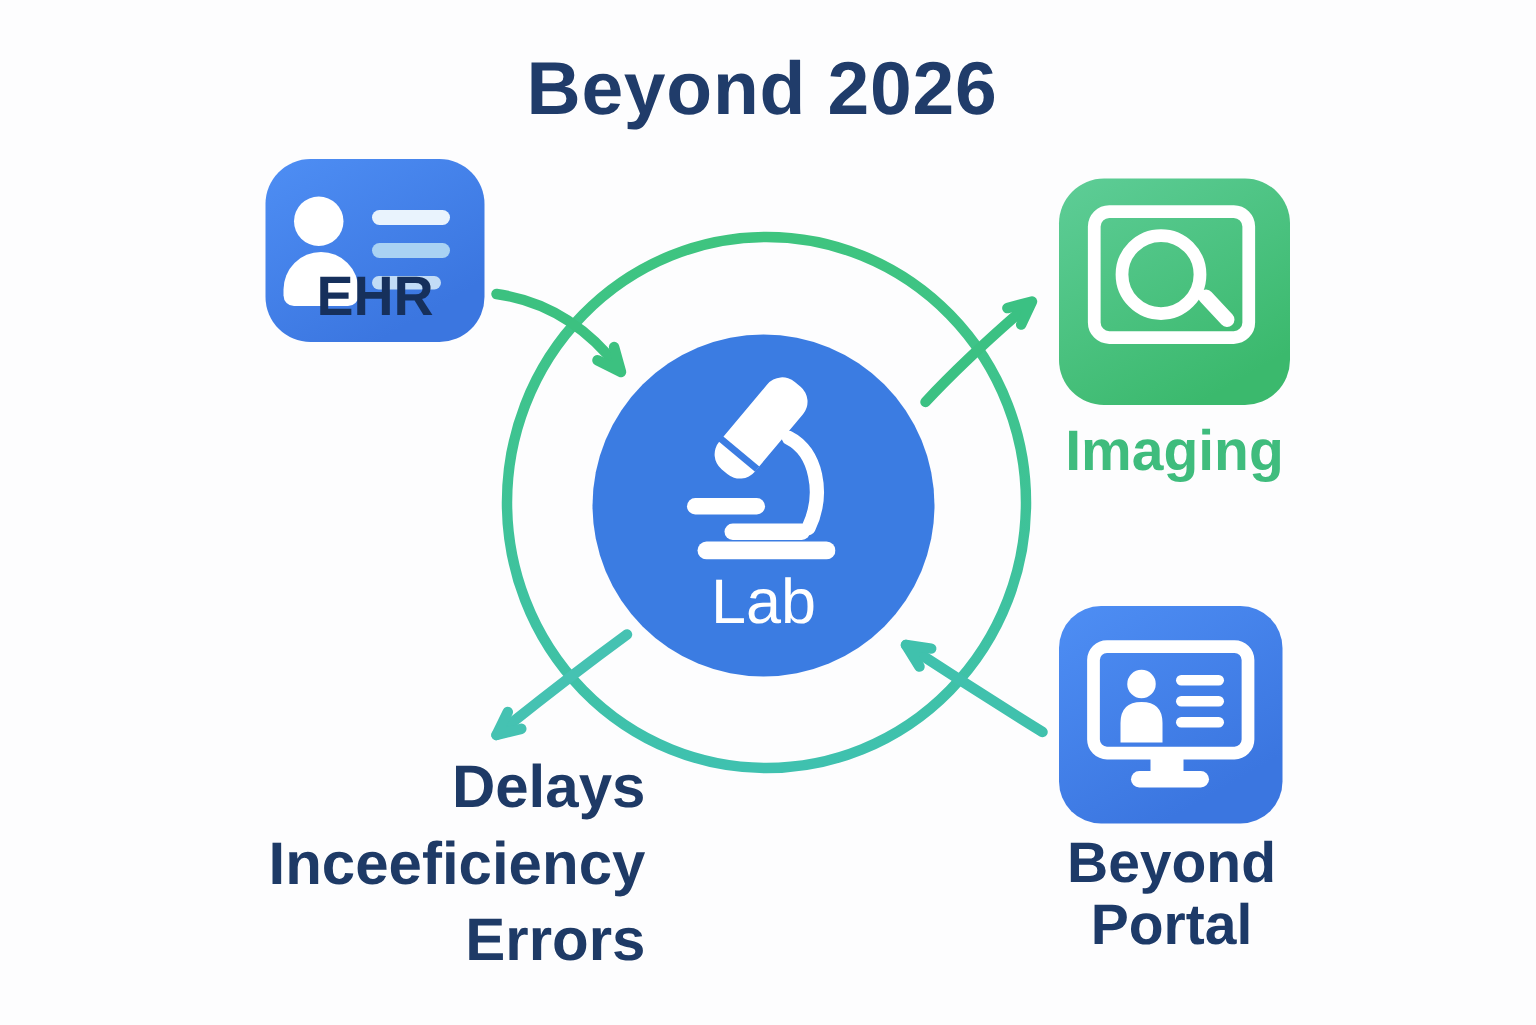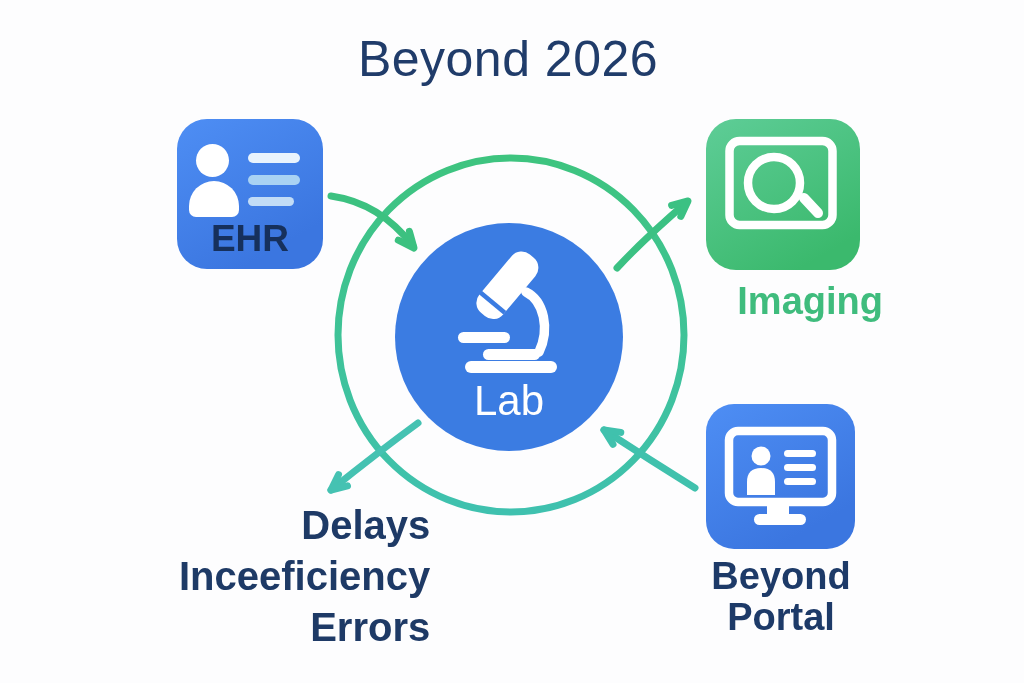--- a/index.html
+++ b/index.html
@@ -12,37 +12,37 @@
     height: 683px;
     background: #fdfdfe;
     overflow: hidden;
   }
 
   .title {
     position: absolute;
     left: 0; right: 8px; top: 30px;
     text-align: center;
     font-size: 50px;
-    font-weight: 400;
+    font-weight: 700;
     letter-spacing: 0.5px;
     color: #203c6a;
   }
 
   .flow-svg {
     position: absolute;
     left: 0; top: 0;
     width: 1024px; height: 683px;
   }
 
   
   .card { position: absolute; }
 
   .ehr-card {
-    left: 177px; top: 119px;
-    width: 146px; height: 150px;
+    left: 177px; top: 106px;
+    width: 146px; height: 122px;
     border-radius: 30px;
     background: linear-gradient(150deg, #4e8ef4 0%, #3b76e0 80%);
     padding-left: 16px;
   }
   .ehr-head {
     position: absolute; left: 19px; top: 25px;
     width: 33px; height: 33px; border-radius: 50%;
     background: #ffffff;
   }
   .ehr-body {
@@ -64,21 +64,21 @@
 
   .imaging-card {
     left: 706px; top: 119px;
     width: 154px; height: 151px;
     border-radius: 30px;
     background: linear-gradient(150deg, #5ecd97 0%, #3bb96d 85%);
   }
   .imaging-label {
     position: absolute;
     left: 683px; top: 280px; width: 200px;
-    text-align: right;
+    text-align: center;
     font-size: 38px; font-weight: 700;
     color: #3fbc7d;
   }
 
   .portal-card {
     left: 706px; top: 404px;
     width: 149px; height: 145px;
     border-radius: 28px;
     background: linear-gradient(150deg, #4e8ef4 0%, #3b76e0 80%);
   }

